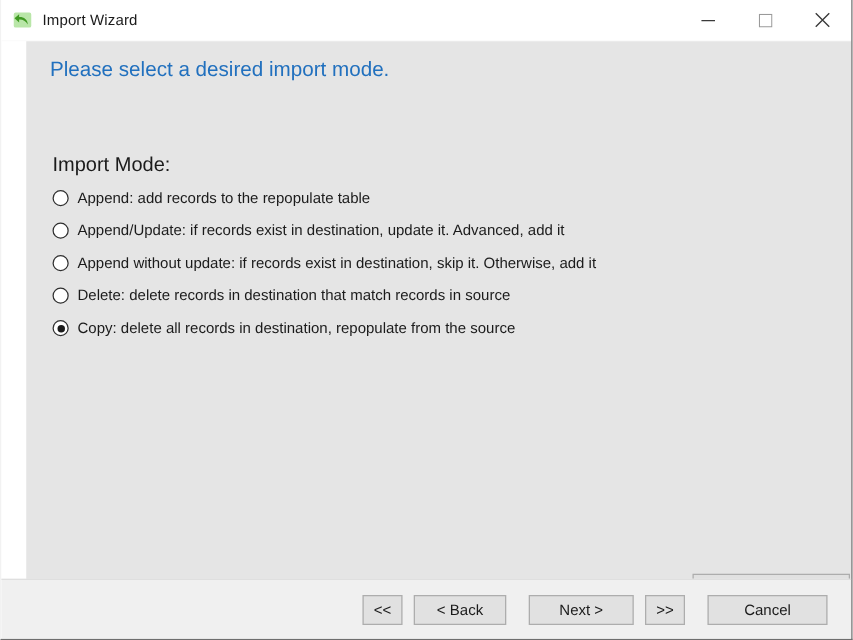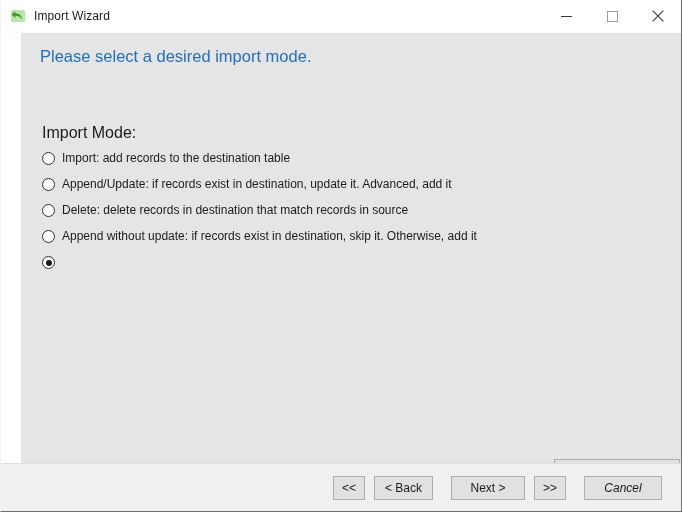--- a/index.html
+++ b/index.html
@@ -181,24 +181,24 @@
   }
   .footer-buttons {
     position: absolute;
     right: 19px;
     top: 12px;
     display: flex;
     align-items: center;
   }
   .footer-buttons .btn { height: 24px; }
   .btn-prevpage { width: 32px; margin-right: 9px; }
-  .btn-back     { width: 59px; margin-right: 18px; }
-  .btn-next     { width: 74px; margin-right: 9px; }
+  .btn-back     { width: 74px; margin-right: 18px; }
+  .btn-next     { width: 84px; margin-right: 9px; }
   .btn-nextpage { width: 32px; margin-right: 18px; }
-  .btn-cancel   { width: 78px; font-style: italic; }
+  .btn-cancel   { width: 96px; }
 </style>
 </head>
 <body>
 
 <div class="window">
 
   <div class="titlebar">
     <span class="title-icon">
       <svg width="16" height="16" viewBox="0 0 16 16">
         <rect x="1" y="2" width="14" height="12" rx="1.5" fill="#b9e6a8"></rect>
@@ -236,41 +236,42 @@
   <div class="body-area">
 
     <div class="heading">Please select a desired import mode.</div>
 
     <div class="mode-label">Import Mode:</div>
 
     <div class="radio-group">
 
       <div class="radio-row">
         <span class="radio-mark"></span>
-        <span class="radio-label">Import: add records to the destination table</span>
+        <span class="radio-label">Append: add records to the repopulate table</span>
       </div>
 
 
       <div class="radio-row">
         <span class="radio-mark"></span>
         <span class="radio-label">Append/Update: if records exist in destination, update it. Advanced, add it</span>
       </div>
 
       <div class="radio-row">
         <span class="radio-mark"></span>
+        <span class="radio-label">Append without update: if records exist in destination, skip it. Otherwise, add it</span>
+      </div>
+
+      <div class="radio-row">
+        <span class="radio-mark"></span>
         <span class="radio-label">Delete: delete records in destination that match records in source</span>
       </div>
 
-      <div class="radio-row">
-        <span class="radio-mark"></span>
-        <span class="radio-label">Append without update: if records exist in destination, skip it. Otherwise, add it</span>
-      </div>
-
       <div class="radio-row checked">
         <span class="radio-mark"></span>
+        <span class="radio-label">Copy: delete all records in destination, repopulate from the source</span>
       </div>
 
     </div>
 
     <button class="btn advanced-btn">Advanced</button>
 
   </div>
 
   <div class="footer">
     <div class="footer-buttons">

